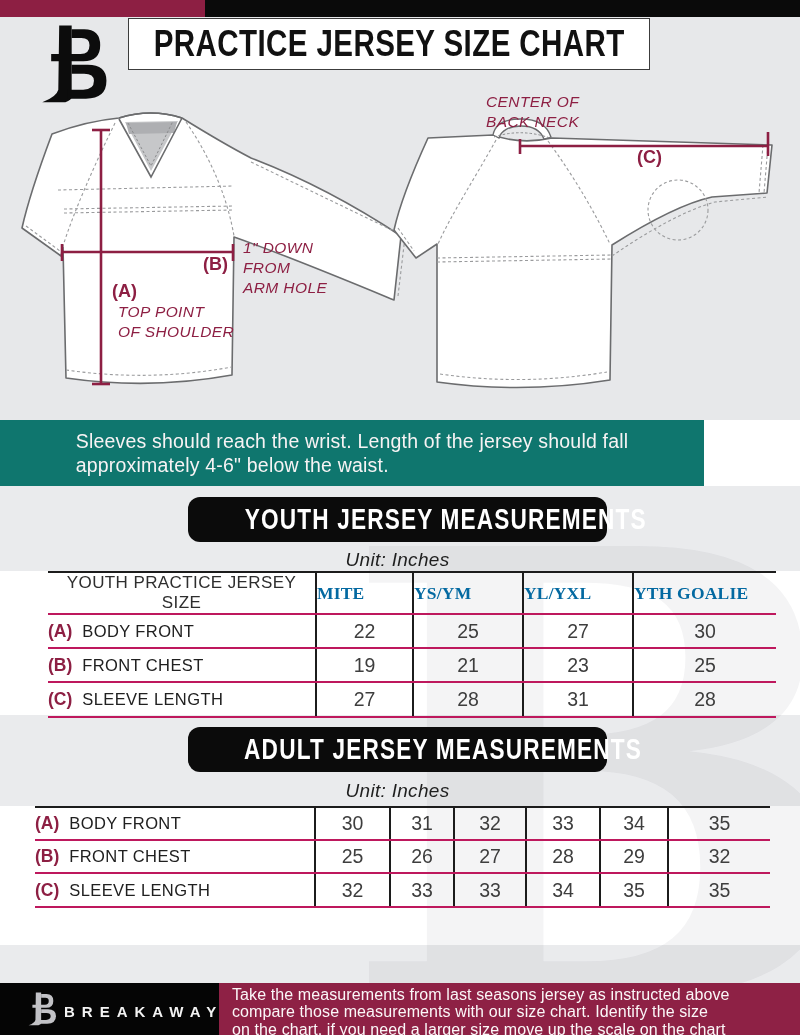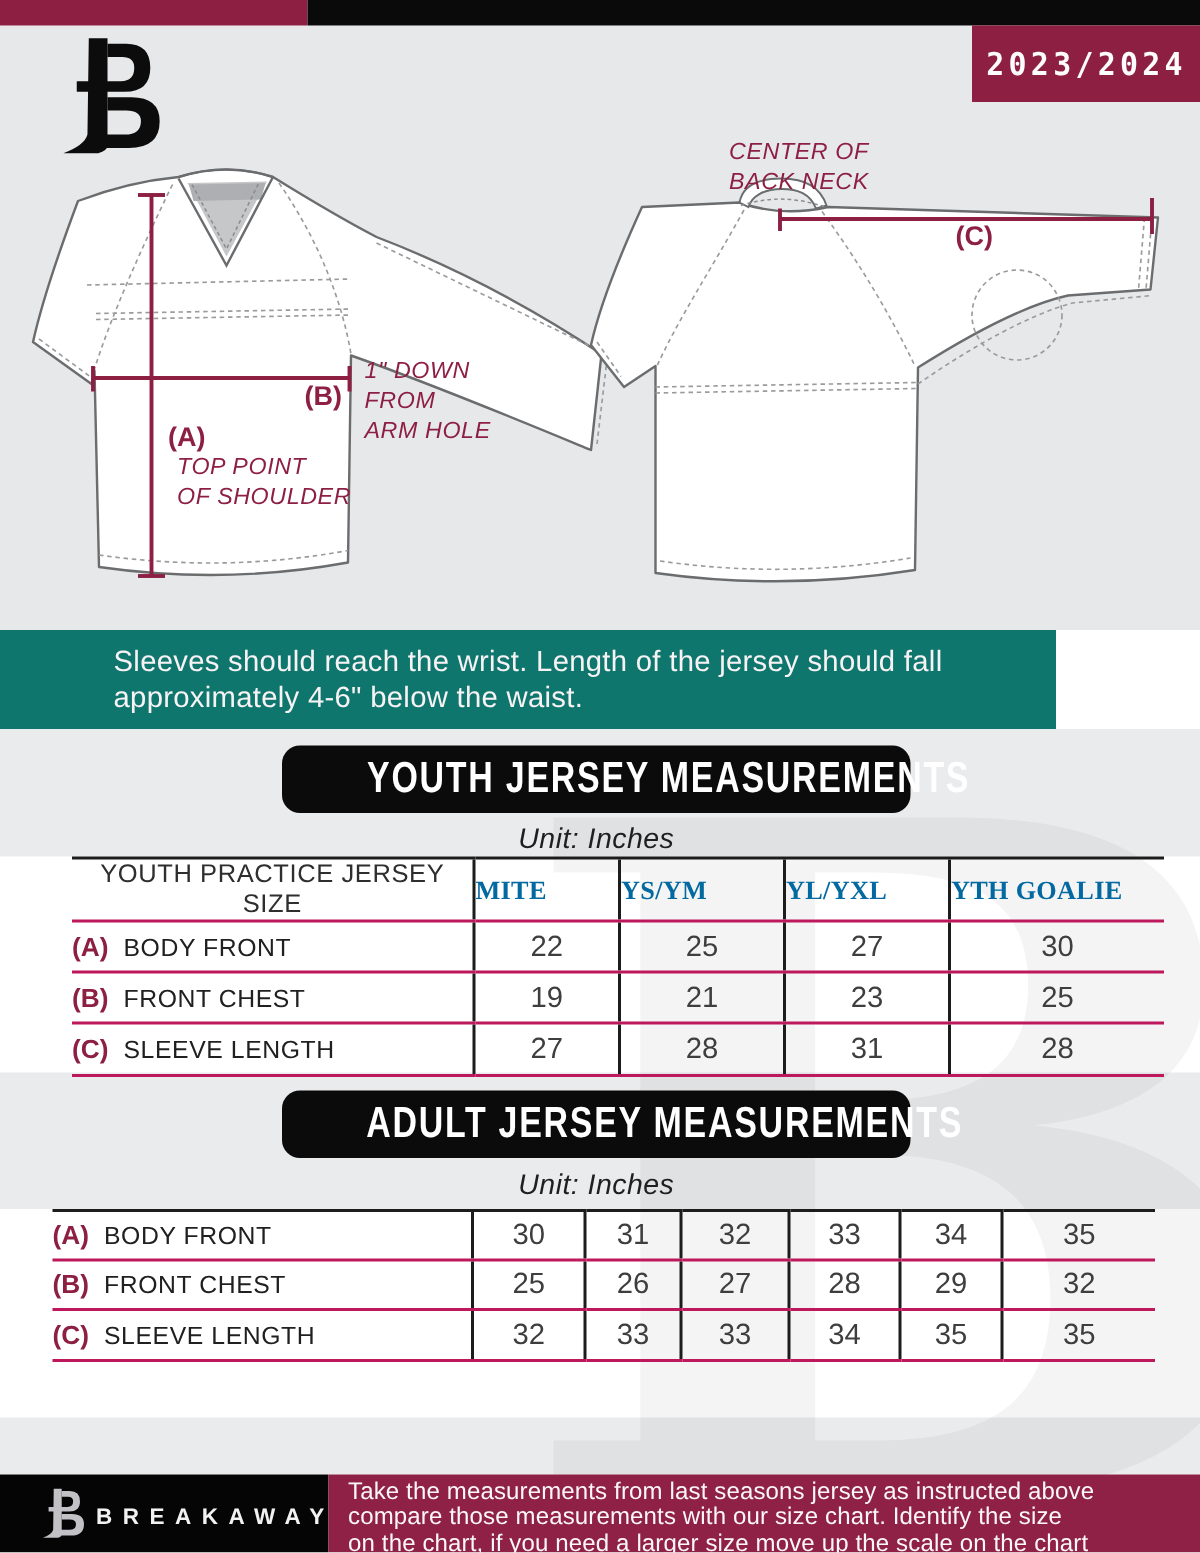--- a/index.html
+++ b/index.html
@@ -79,22 +79,22 @@
   <div class="abs bg-gray-top"></div>
 
   <svg class="abs logo" width="78" height="82" viewBox="0 0 84 92">
     <g fill="#0c0c0c">
       <path d="M31,4 L45,4 L45,84 Q45,88 38,90 L12,90 Q28,84 30,76 Z"></path>
       <path d="M45,8 L59,8 Q77,8 77,26 Q77,44 58,44 L22,44 L22,36 L55,36 Q65,36 65,26 Q65,18 56,18 L45,18 Z"></path>
       <path d="M45,48 L63,48 Q84,48 84,66 Q84,86 61,86 L40,86 L40,76 L58,76 Q70,76 70,66 Q70,58 59,58 L45,58 Z"></path>
     </g>
   </svg>
 
-  <div class="abs yearbox">
-    <span>2023/2024</span>
+  <div class="abs titlebox">
+    <span>PRACTICE JERSEY SIZE CHART</span>
   </div>
 
   <svg class="abs jsvg" style="left:18px;top:106px;" width="392" height="302" viewBox="0 0 392 302">
     <path d="M101,12 C80,14 55,20 34,28 C22,60 10,95 4,122 L43,150 C44,146 44,144 45,141 L48,272 Q132,284 214,269 L216,131 C270,150 330,175 376,194 L383,130 C330,95 280,70 233,52 C210,40 185,25 164,12 Q133,2 101,12 Z" fill="#ffffff" stroke="#6b6c6e" stroke-width="1.6" stroke-linejoin="round"></path>
 
     <path d="M107,16 L160,15 L133,65 Z" fill="#c6c7c9"></path>
     <path d="M108,17 L159,16 L156,27 L111,28 Z" fill="#aeafb2"></path>
     <path d="M101,13 L133,71 L164,12" fill="none" stroke="#6b6c6e" stroke-width="1.6"></path>
     <path d="M110,17 L133,60 L155,15" fill="none" stroke="#8b8c8e" stroke-width="1" stroke-dasharray="2.5,2"></path>
     <path d="M101,12 Q133,2 164,12" fill="none" stroke="#6b6c6e" stroke-width="1.4"></path>

